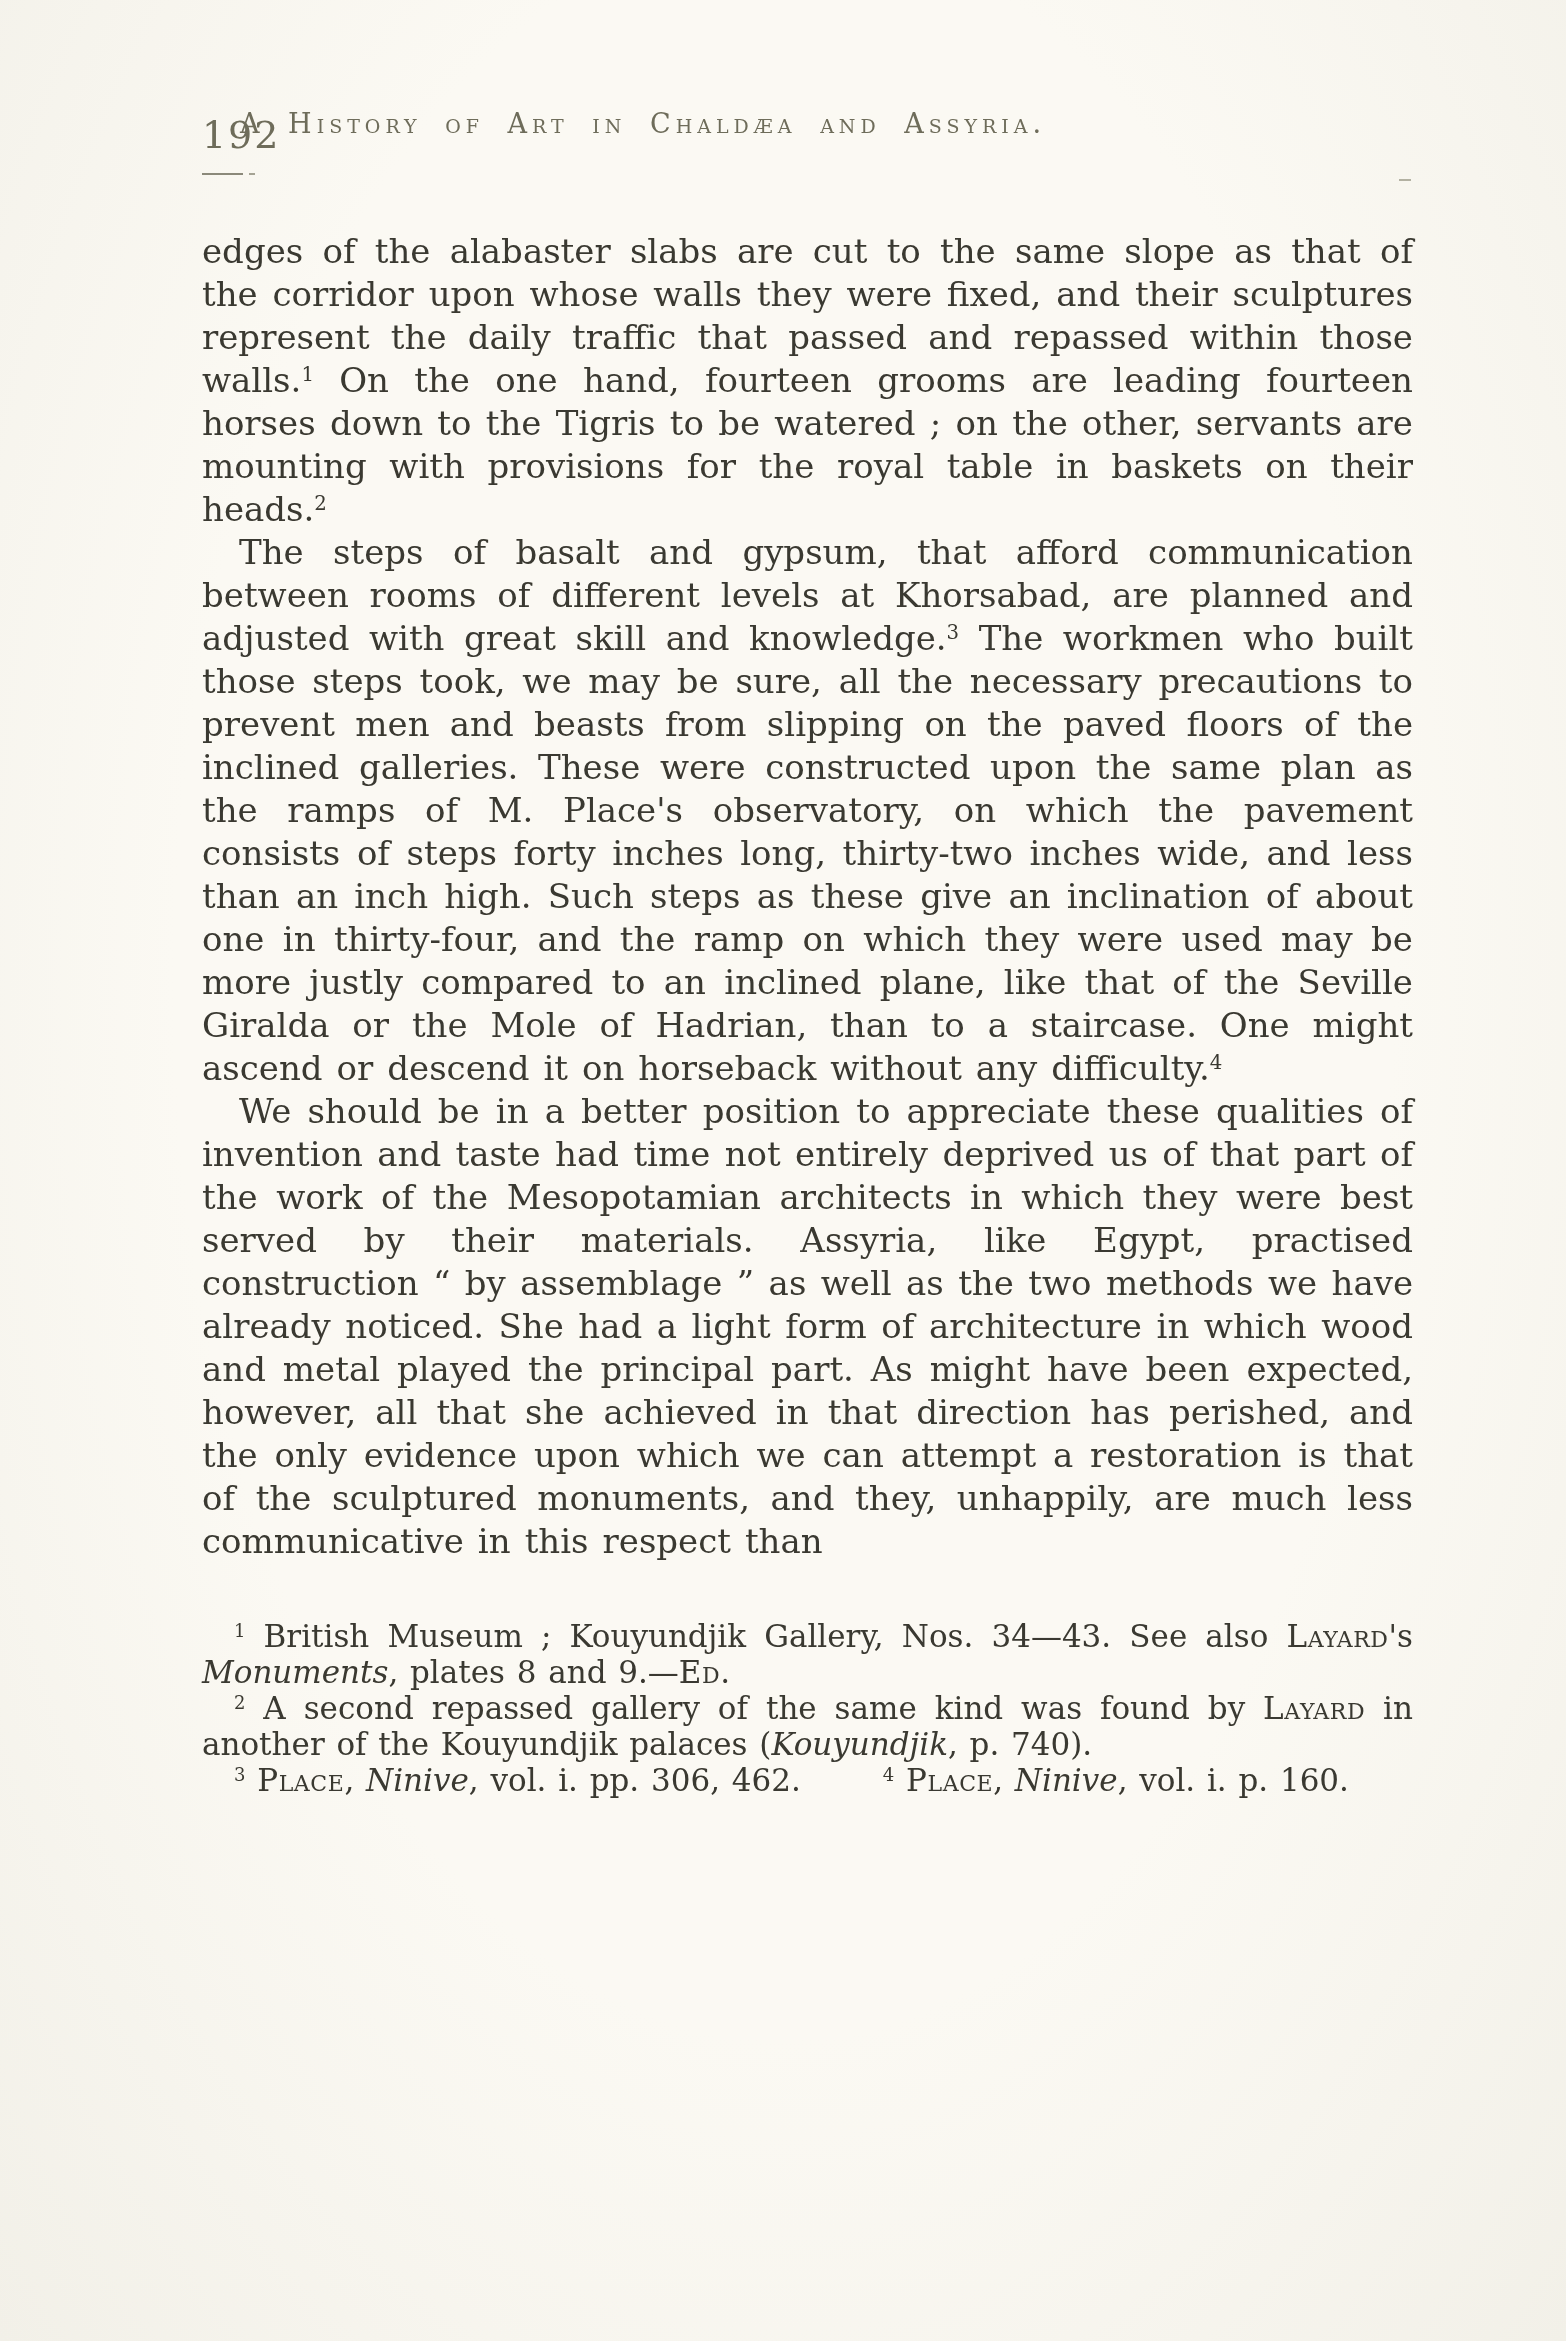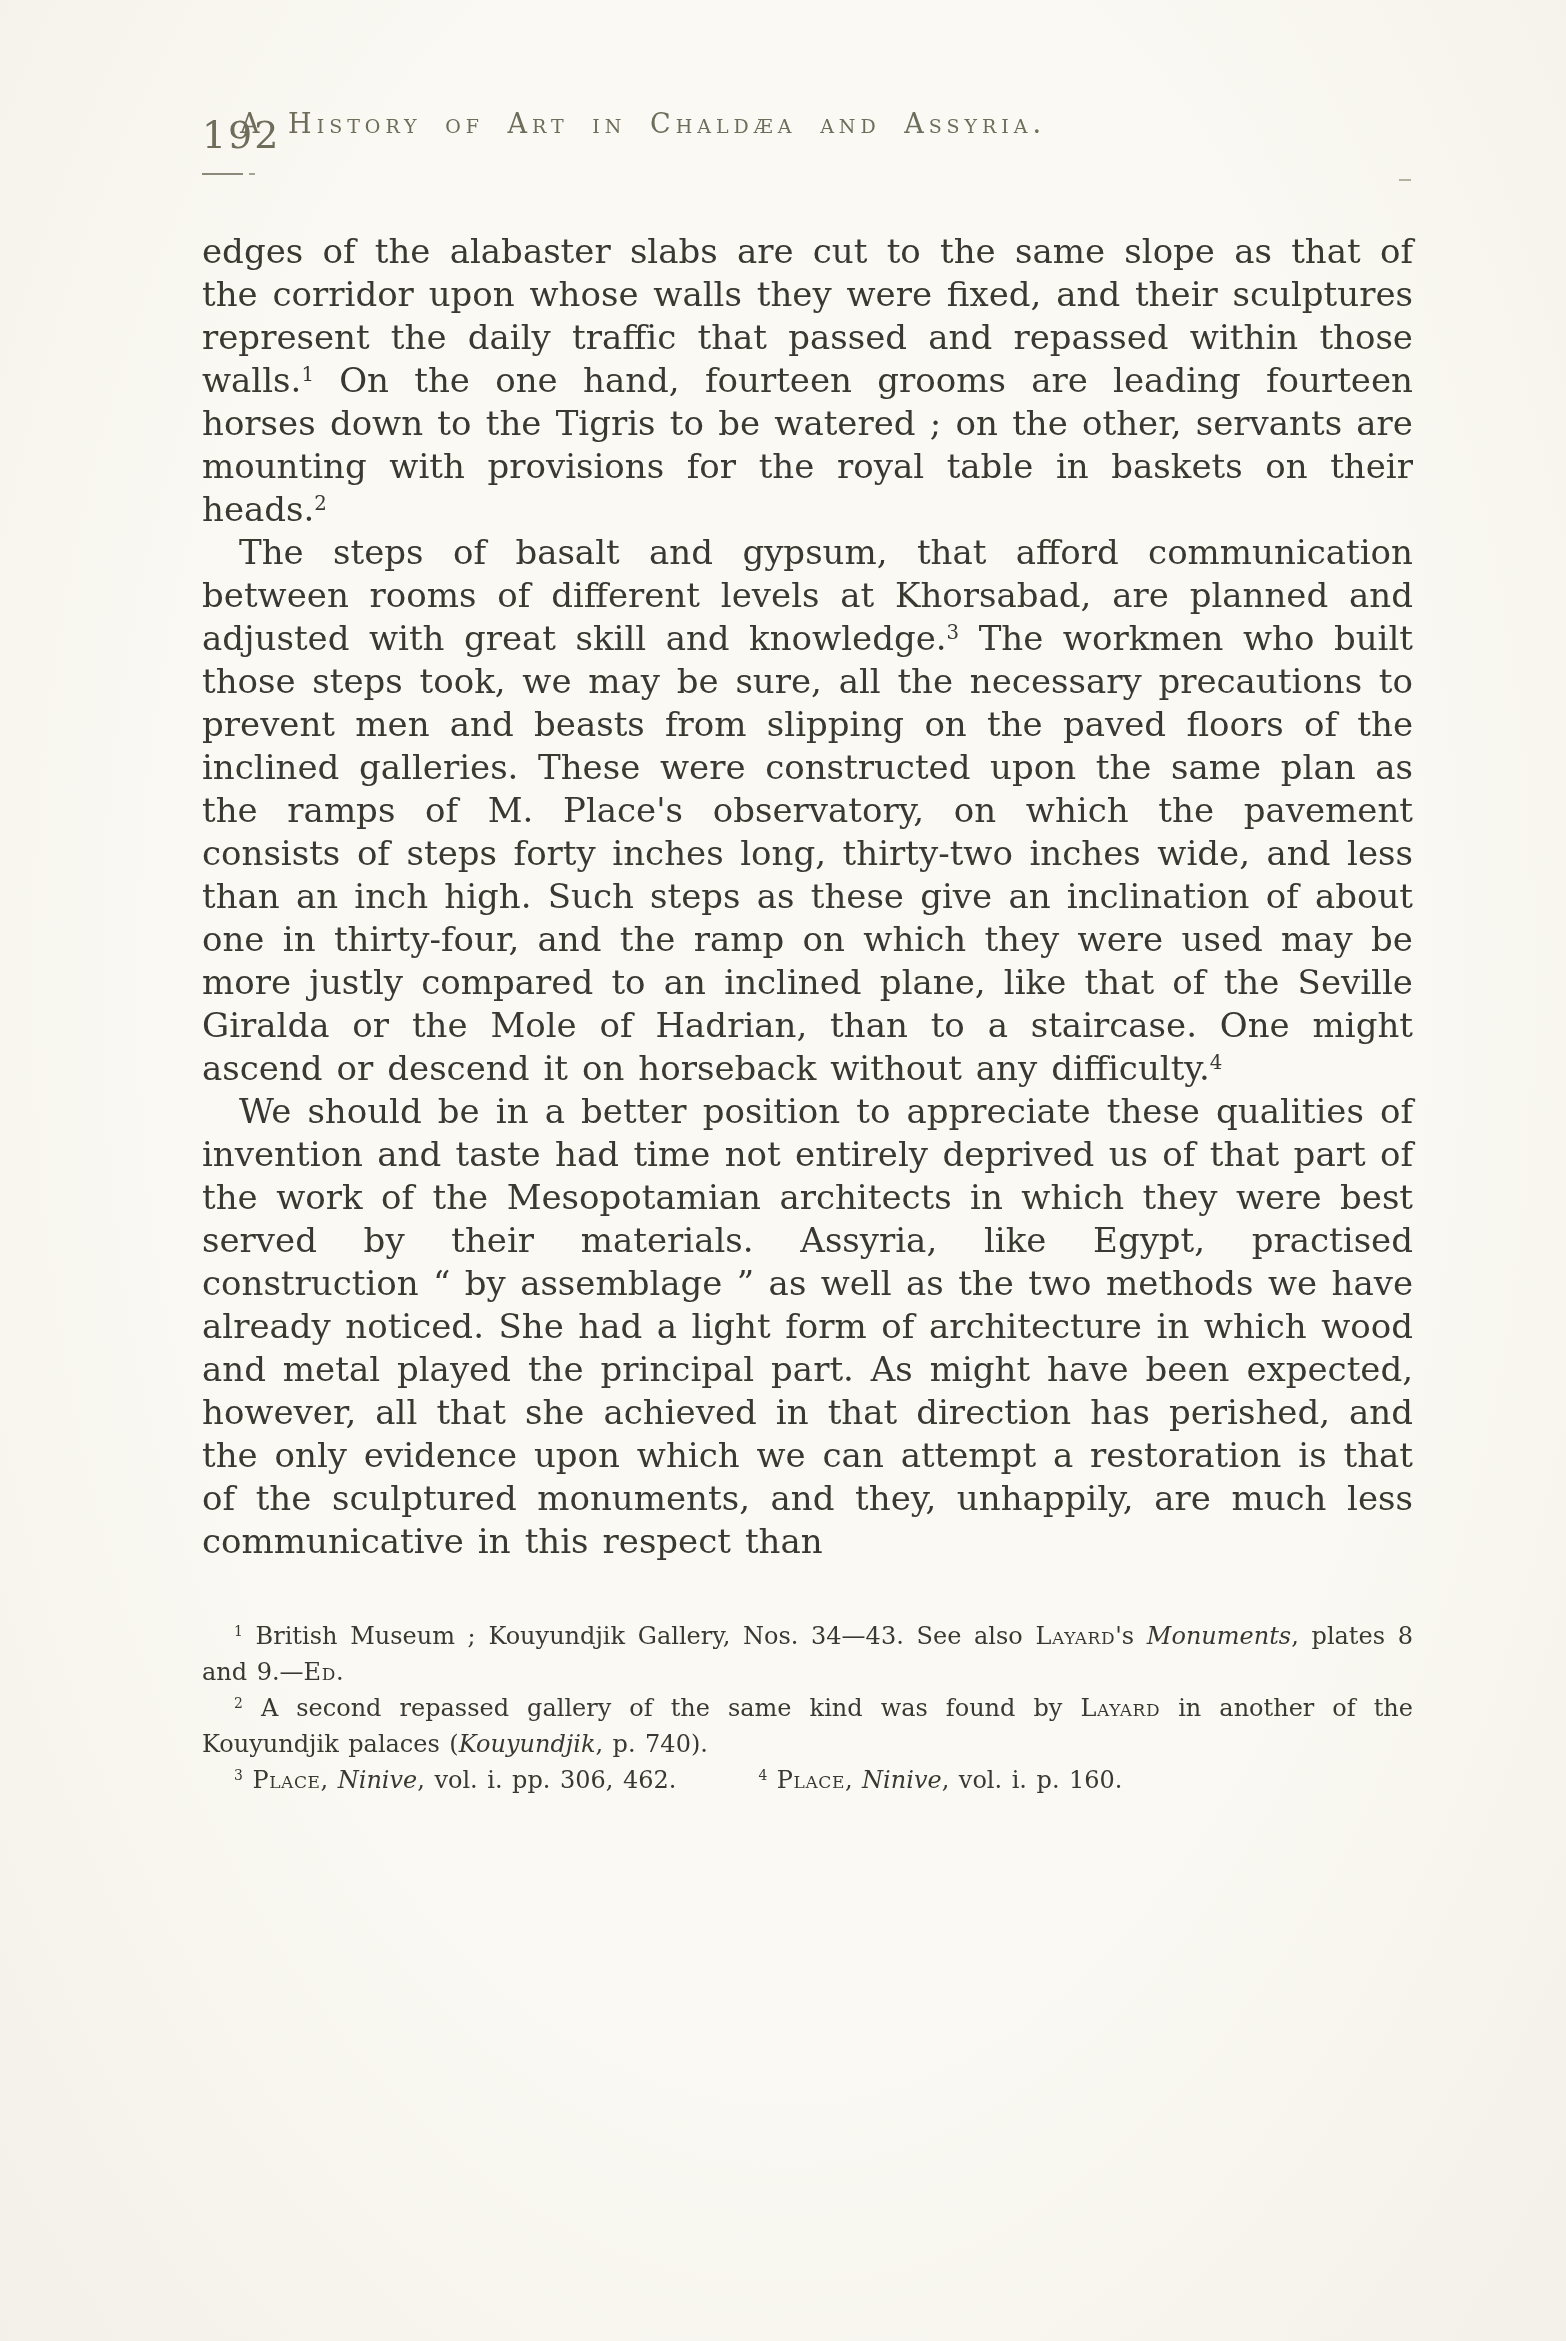--- a/index.html
+++ b/index.html
@@ -81,21 +81,21 @@
     line-height: 0;
     position: relative;
     top: -0.55em;
     vertical-align: baseline;
   }
   .italic { font-style: italic; }
   .smallcaps { font-variant: small-caps; letter-spacing: 0.6px; }
   .gap { display: inline-block; }
   .footnotes {
     margin-top: 55px;
-    font-size: 24px;
+    font-size: 31px;
     line-height: 36px;
     text-align: justify;
     word-spacing: 1.9px;
   }
   .footnote { text-indent: 32px; }
 </style>
 </head>
 <body>
 
 <div class="scan-edge-top"></div>

